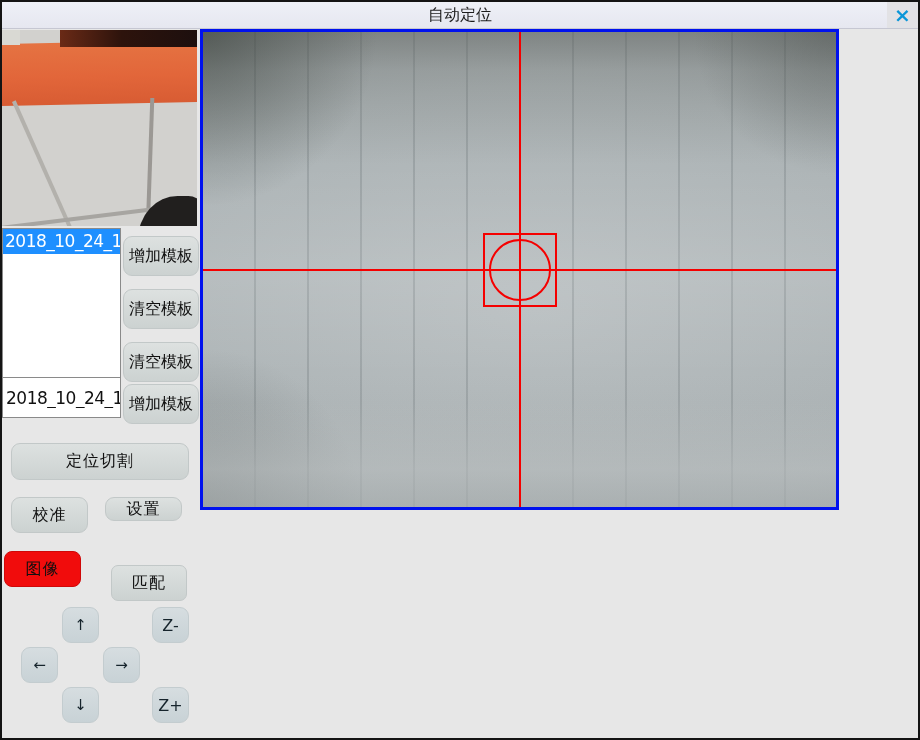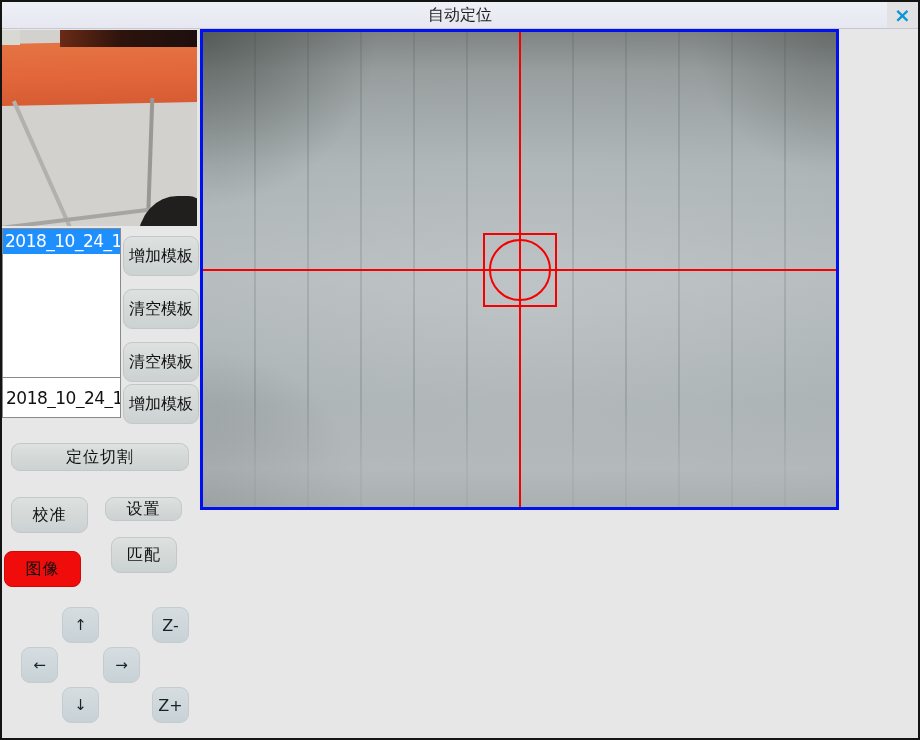--- a/index.html
+++ b/index.html
@@ -64,26 +64,26 @@
   
   .btn {
     position:absolute; display:flex; align-items:center; justify-content:center;
     background:linear-gradient(#dde1e0,#ccd2d1); border:1px solid #c2c8c8;
     border-radius:9px; font-size:16px; color:#101010; cursor:pointer; letter-spacing:1px;
   }
   .tpl-btn { left:123px; width:76px; height:40px; letter-spacing:0; }
   #btn-delete { top:236px; } #btn-clear { top:289px; }
   #btn-engrave { top:342px; } #btn-add { top:384px; }
 
-  #btn-poscut { left:11px; top:443px; width:178px; height:28px; }
+  #btn-poscut { left:11px; top:443px; width:178px; height:37px; }
   #btn-calib  { left:11px;  top:497px; width:77px; height:36px; }
   #btn-set    { left:105px; top:497px; width:77px; height:24px; }
   #btn-image  { left:4px;  top:551px; width:77px; height:36px;
     background:#f10c0c; border:1px solid #cf0808; border-radius:8px; }
-  #btn-match  { left:111px; top:537px; width:66px; height:36px; }
+  #btn-match  { left:111px; top:565px; width:76px; height:36px;border-radius:7px; }
 
   .jog {
     position:absolute; width:37px; height:36px; border-radius:9px;
     background:linear-gradient(#d6dde0,#c8d2d6); border:1px solid #c3cccf;
     display:flex; align-items:center; justify-content:center;
     font-size:15px; color:#16242c; cursor:pointer;
   }
   #jog-up    { left:62px;  top:607px; }
   #jog-zm    { left:152px; top:607px; font-size:16px; }
   #jog-left  { left:21px;  top:647px; }

